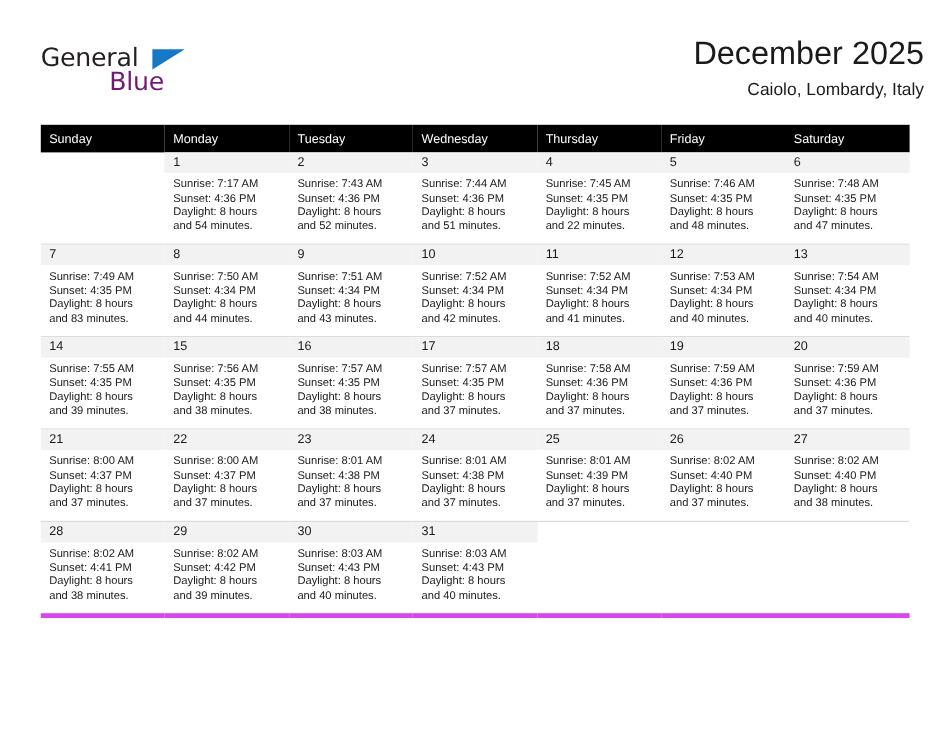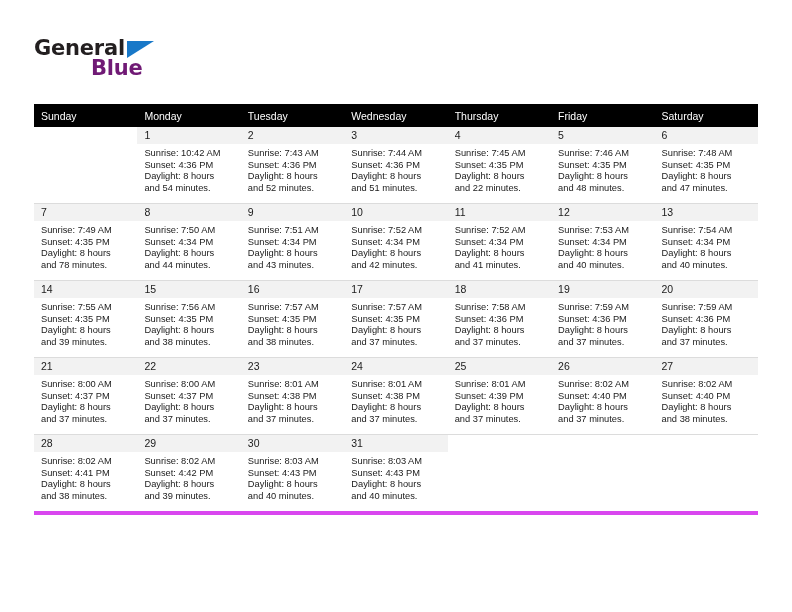--- a/index.html
+++ b/index.html
@@ -21,21 +21,20 @@
     box-sizing: border-box;
   }
 
   
   .header {
     position: absolute;
     left: 34px;
     top: 28px;
     right: 22px;
     height: 68px;
-    font-weight: bold;
   }
   .logo {
     position: absolute;
     left: 0;
     top: 8px;
     width: 130px;
     height: 48px;
   }
   .logo-general {
     position: absolute;
@@ -149,20 +148,24 @@
 <div class="page">
 
   <div class="header">
 
     <div class="logo">
       <span class="logo-general">General</span>
       <span class="logo-tri"></span>
       <span class="logo-blue">Blue</span>
     </div>
 
+    <div class="title-block">
+      <div class="cal-title">December 2025</div>
+      <div class="cal-subtitle">Caiolo, Lombardy, Italy</div>
+    </div>
 
   </div>
 
   <table class="calendar">
     <thead>
       <tr>
         <th>Sunday</th>
         <th>Monday</th>
         <th>Tuesday</th>
         <th>Wednesday</th>
@@ -181,21 +184,21 @@
                 <div></div>
                 <div></div>
                 <div></div>
               </div>
             </div>
           </td>
           <td>
             <div class="daycell">
               <div class="daynum-band">1</div>
               <div class="dayinfo">
-                <div>Sunrise: 10:42 AM</div>
+                <div>Sunrise: 7:17 AM</div>
                 <div>Sunset: 4:36 PM</div>
                 <div>Daylight: 8 hours</div>
                 <div>and 54 minutes.</div>
               </div>
             </div>
           </td>
           <td>
             <div class="daycell">
               <div class="daynum-band">2</div>
               <div class="dayinfo">
@@ -252,21 +255,21 @@
           </td>
         </tr>
         <tr class="week-row">
           <td>
             <div class="daycell">
               <div class="daynum-band">7</div>
               <div class="dayinfo">
                 <div>Sunrise: 7:49 AM</div>
                 <div>Sunset: 4:35 PM</div>
                 <div>Daylight: 8 hours</div>
-                <div>and 78 minutes.</div>
+                <div>and 83 minutes.</div>
               </div>
             </div>
           </td>
           <td>
             <div class="daycell">
               <div class="daynum-band">8</div>
               <div class="dayinfo">
                 <div>Sunrise: 7:50 AM</div>
                 <div>Sunset: 4:34 PM</div>
                 <div>Daylight: 8 hours</div>

